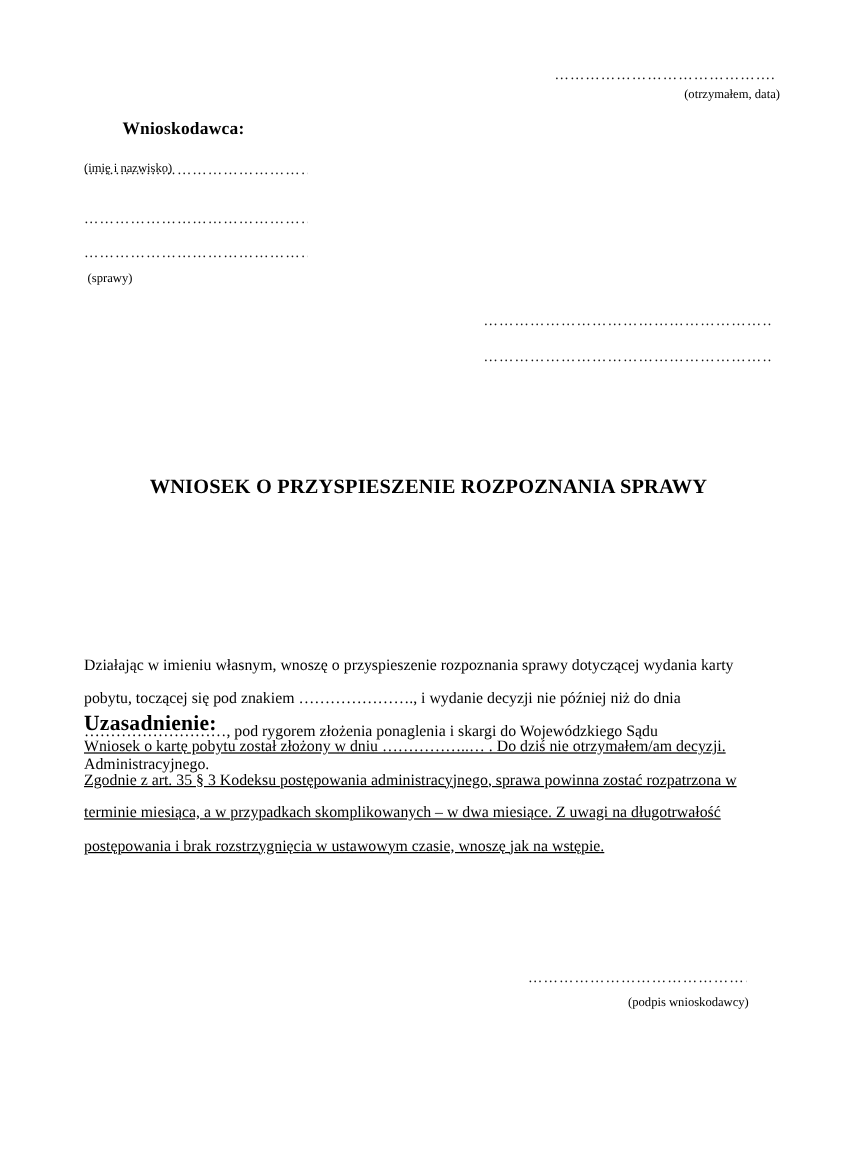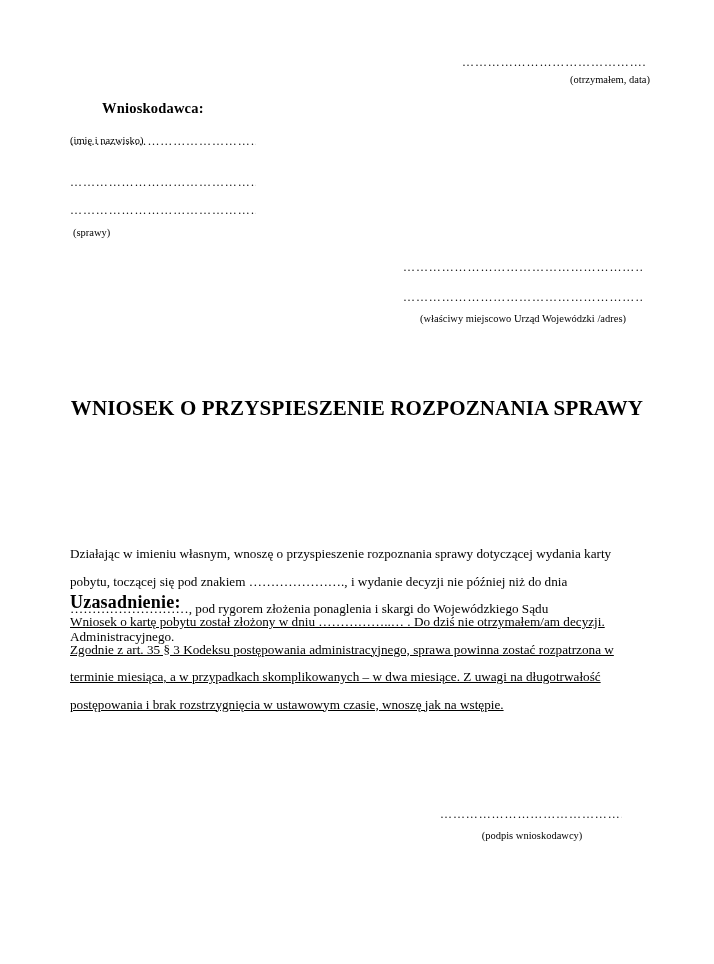--- a/index.html
+++ b/index.html
@@ -100,21 +100,21 @@
     line-height: 13px;
     width: 241px;
   }
 
   
   .doc-title {
     left: 0px;
     top: 396px;
     width: 714px;
     text-align: center;
-    font-size: 21px;
+    font-size: 17px;
     font-weight: bold;
     letter-spacing: 0.15px;
     white-space: nowrap;
   }
 
   
   .body-text {
     left: 70px;
     width: 570px;
     font-size: 13.2px;
@@ -141,21 +141,21 @@
   }
   .signature-line .dots {
     font-size: 12px;
     line-height: 13px;
     width: 182px;
   }
   .signature-caption {
     left: 440px;
     top: 830px;
     width: 184px;
-    text-align: center;
+    text-align: right;
   }
 </style>
 </head>
 <body>
 
 <div class="page">
 
   <div class="abs place-date-block">
     <span class="dots">…………………………………….</span>
     <span class="caption">(otrzymałem, data)</span>
@@ -175,21 +175,20 @@
     <span class="dots">………………………………………</span>
   </div>
   <div class="abs applicant-cap-2 caption">(sprawy)</div>
 
   <div class="abs authority-line-1">
     <span class="dots">………………………………………………….</span>
   </div>
   <div class="abs authority-line-2">
     <span class="dots">………………………………………………….</span>
   </div>
-  <div class="abs authority-caption caption">(właściwy miejscowo Urząd Wojewódzki /adres)</div>
 
   <div class="abs doc-title">WNIOSEK O PRZYSPIESZENIE ROZPOZNANIA SPRAWY</div>
 
   <div class="abs body-text para-main">Działając w imieniu własnym, wnoszę o przyspieszenie rozpoznania sprawy dotyczącej wydania karty pobytu, toczącej się pod znakiem …………………., i wydanie decyzji nie później niż do dnia ………………………, pod rygorem złożenia ponaglenia i skargi do Wojewódzkiego Sądu Administracyjnego.</div>
 
   <div class="abs section-heading">Uzasadnienie:</div>
 
   <div class="abs body-text para-justification">Wniosek o kartę pobytu został złożony w dniu ……………..… . Do dziś nie otrzymałem/am decyzji. Zgodnie z art.  35 § 3 Kodeksu postępowania administracyjnego, sprawa powinna zostać rozpatrzona w terminie miesiąca, a w przypadkach skomplikowanych – w dwa miesiące. Z uwagi na długotrwałość postępowania i brak rozstrzygnięcia w ustawowym czasie, wnoszę jak na wstępie.</div>
 
   <div class="abs signature-line">

